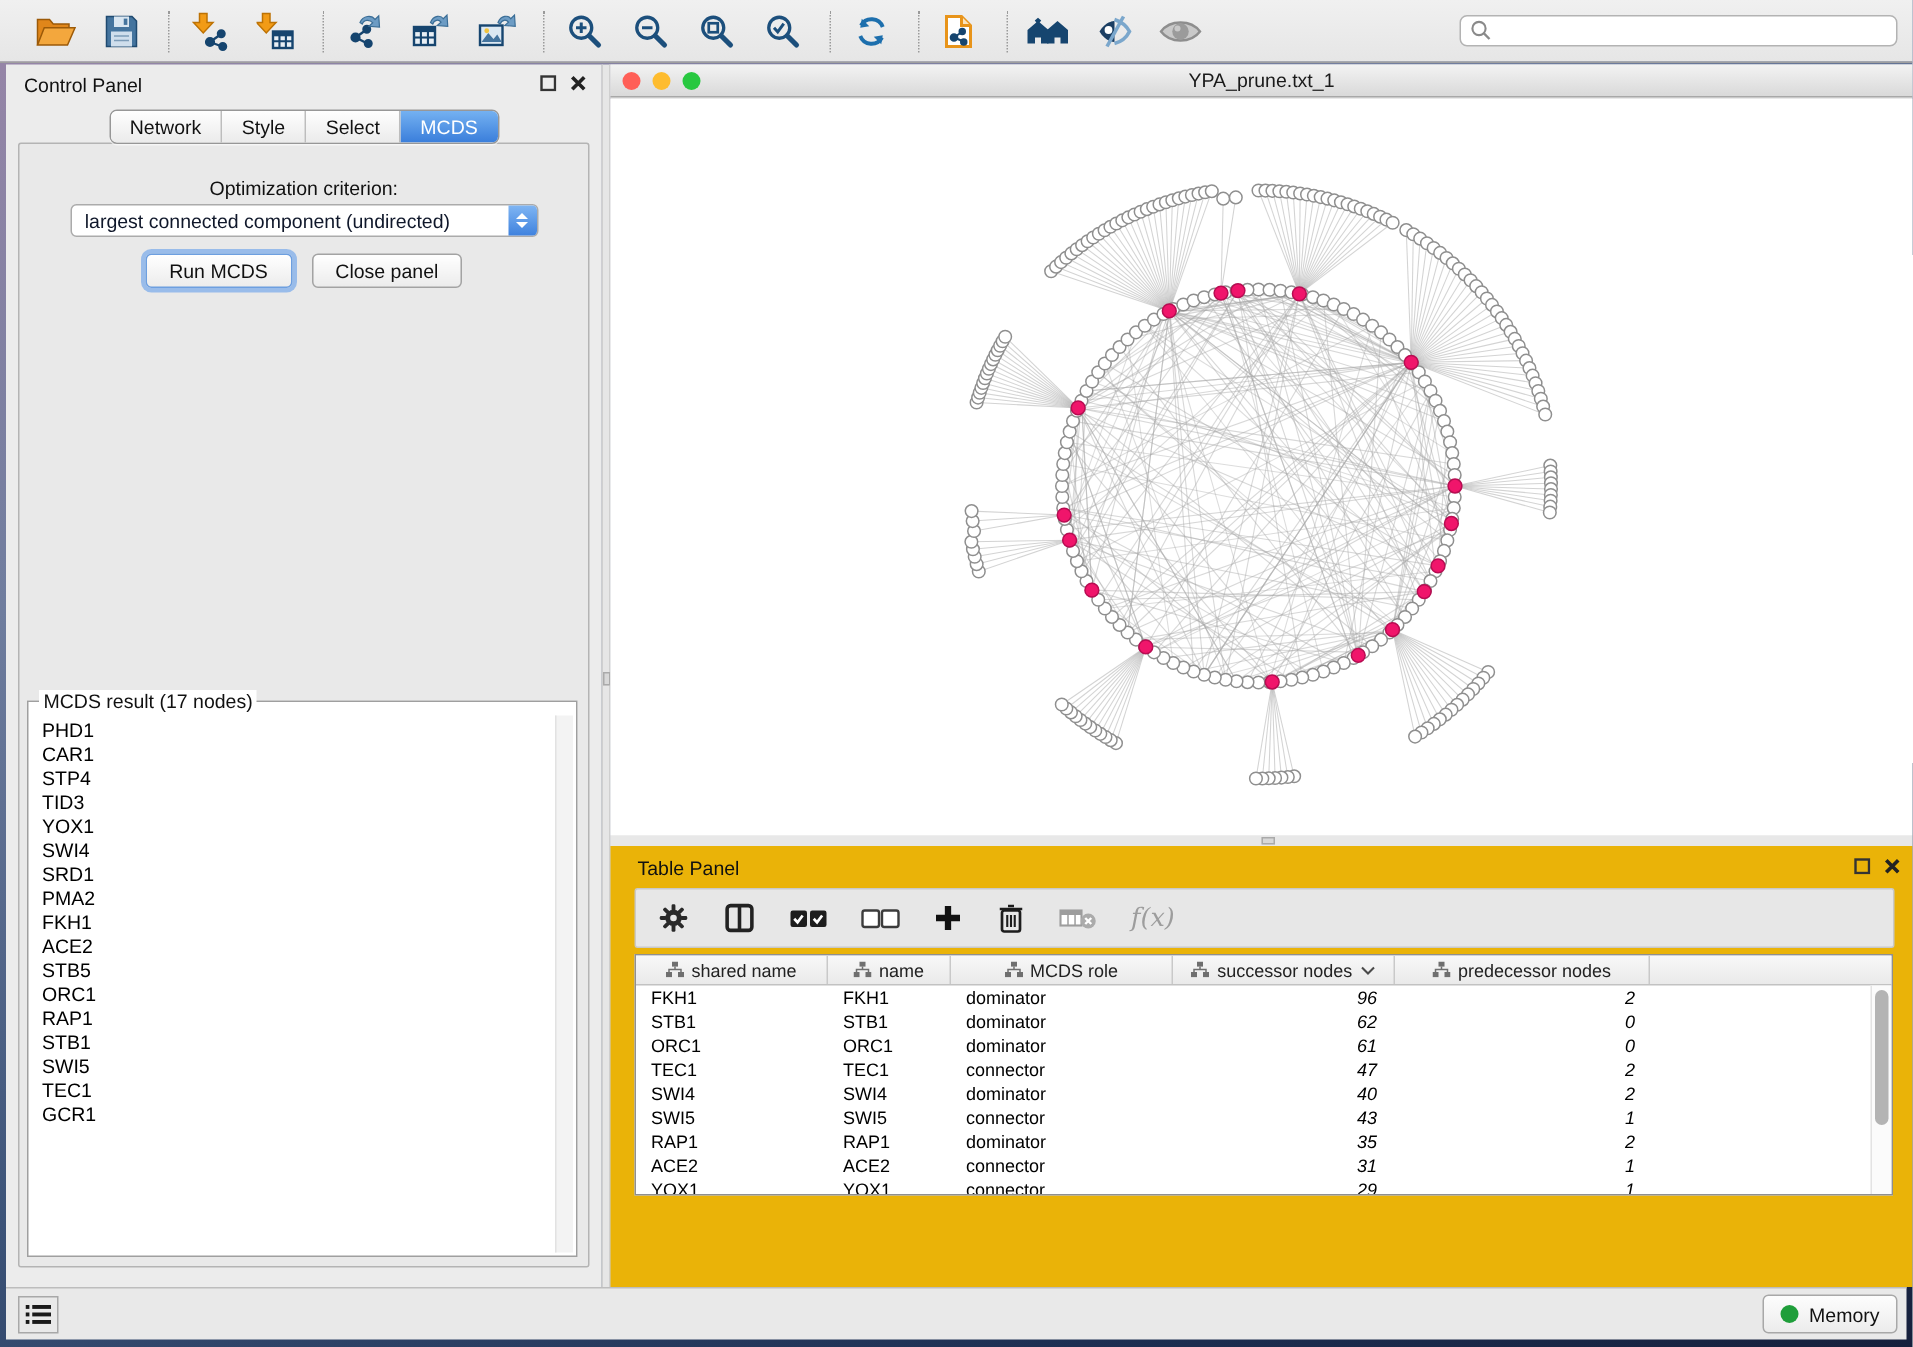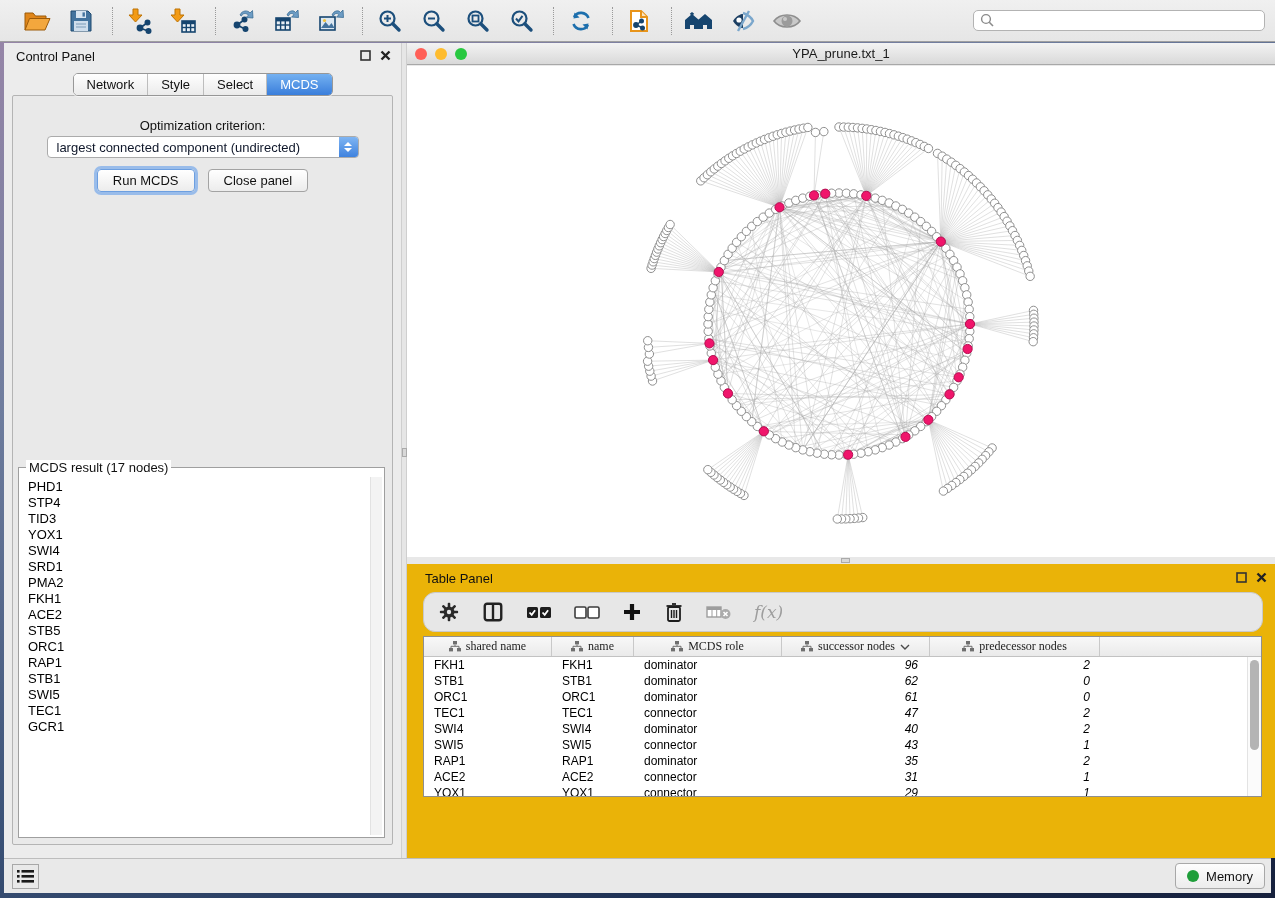--- a/index.html
+++ b/index.html
@@ -84,31 +84,31 @@
   }
   .lights { position:absolute; left:8px; top:5px; display:flex; gap:8px; }
   .light { width:12px; height:12px; border-radius:50%; }
   .net-title { width:100%; text-align:center; font-size:13px; line-height:21px; color:#1a1a1a; }
   .net-canvas { position:absolute; left:0; top:23px; width:868px; height:491px; background:#fff; }
   
   .table-panel { position:absolute; left:0; top:521px; width:868px; height:294px; background:#eab308; }
   .tp-title { position:absolute; left:18px; top:7px; font-size:13px; color:#111; }
   .tp-toolbar {
     position:absolute; left:16px; right:12px; top:28px; height:40px;
-    background:#e7e7e7; border:1px solid #c9c9c9; border-radius:12px;
+    background:#e7e7e7; border:1px solid #c9c9c9; border-radius:2px;
     display:flex; align-items:center; padding-left:14px; gap:22px;
   }
   .tp-tool { display:flex; align-items:center; justify-content:center; height:30px; }
   .fx { font:italic 17px "DejaVu Serif", serif; color:#9d9d9d; }
   .tp-table {
     position:absolute; left:16px; right:13px; top:72px; bottom:61px;
     border:1px solid #8f8f8f; background:#fff; overflow:hidden;
   }
   .tbl-header { display:flex; height:20px; background:linear-gradient(#f8f8f8,#eaeaea); border-bottom:1px solid #c2c2c2; }
-  .th { display:flex; align-items:center; justify-content:center; gap:5px; border-right:1px solid #c9c9c9; font-size:12px; color:#222; overflow:hidden;font-family:Liberation Serif, serif; }
+  .th { display:flex; align-items:center; justify-content:center; gap:5px; border-right:1px solid #c9c9c9; font-size:12px; color:#222; overflow:hidden; }
   .th:last-child { border-right:none; }
   .tbl-body { position:absolute; left:0; top:20px; right:14px; bottom:0; }
   .tr { display:flex; height:16px; }
   .td { font-size:12px; line-height:16px; color:#000; overflow:hidden; white-space:nowrap; }
   .td.num { text-align:right;font-style:italic; }
   .tbl-scroll { position:absolute; right:0; top:20px; bottom:0; width:14px; background:#fbfbfb; border-left:1px solid #e3e3e3; }
   .tbl-thumb { position:absolute; left:2px; top:3px; width:9px; height:90px; border-radius:5px; background:#b4b4b4; }
   .tp-tabs { position:absolute; bottom:9px; left:50%; transform:translateX(-50%); }
   
   .status-bar {
@@ -315,20 +315,21 @@
         </span>
     </div>
     <div class="btn-row">
       <button class="mac-btn focused">Run MCDS</button>
       <button class="mac-btn">Close panel</button>
     </div>
     <div class="mcds-fieldset">
       <span class="mcds-legend">MCDS result (17 nodes)</span>
       <div class="mcds-list" id="mcds-list">
           <div class="mcds-item">PHD1</div>
+          <div class="mcds-item">CAR1</div>
           <div class="mcds-item">STP4</div>
           <div class="mcds-item">TID3</div>
           <div class="mcds-item">YOX1</div>
           <div class="mcds-item">SWI4</div>
           <div class="mcds-item">SRD1</div>
           <div class="mcds-item">PMA2</div>
           <div class="mcds-item">FKH1</div>
           <div class="mcds-item">ACE2</div>
           <div class="mcds-item">STB5</div>
           <div class="mcds-item">ORC1</div>

